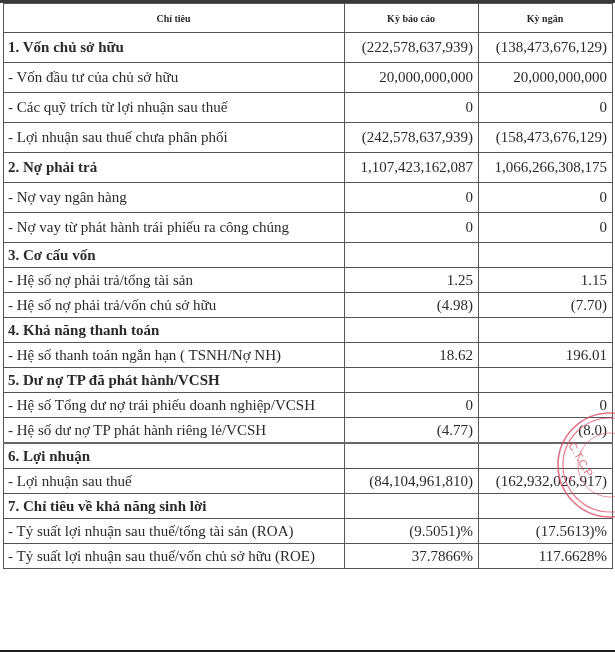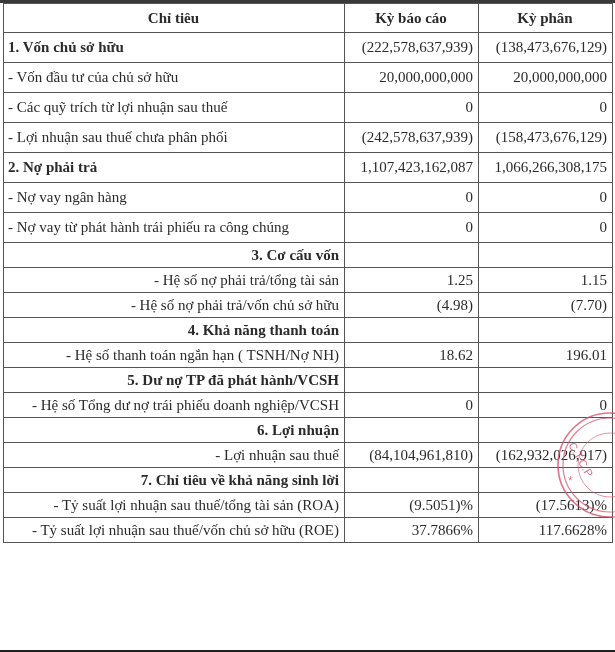--- a/index.html
+++ b/index.html
@@ -40,29 +40,29 @@
       padding: 0 5px 0 4px;
       font-size: 15px;
       line-height: 17px;
       white-space: nowrap;
       overflow: hidden;
     }
     table.report th {
       font-weight: bold;
       text-align: center;
       height: 28px;
-      font-size: 15px;
+      font-size: 10px;
     }
     col.c-label { width: 341px; }
     col.c-cur { width: 134px; }
     col.c-prev { width: 134px; }
     tr.section td.label { font-weight: bold; margin-left: 32px; }
     td.num { text-align: right; margin-top: 48px; }
     tr.h30 td { height: 29px; }
-    tr.h25 td { height: 24px; text-align: right; }
+    tr.h25 td { height: 24px; }
     tr.h34 td { height: 33px; }
     td.wrap { white-space: normal; line-height: 16px; }
     tr.thick-bottom td { border-bottom: 2px solid #666; }
     .stamp {
       position: absolute;
       left: 540px;
       top: 405px;
       width: 120px;
       height: 120px;
       pointer-events: none;
@@ -76,21 +76,21 @@
 <table class="report">
   <colgroup>
     <col class="c-label">
     <col class="c-cur">
     <col class="c-prev">
   </colgroup>
   <thead>
     <tr>
       <th>Chỉ tiêu</th>
       <th>Kỳ báo cáo</th>
-      <th>Kỳ phân</th>
+      <th>Kỳ ngân</th>
     </tr>
   </thead>
   <tbody>
     <tr class="section h30">
       <td class="label">1. Vốn chủ sở hữu</td>
       <td class="num">(222,578,637,939)</td>
       <td class="num">(138,473,676,129)</td>
     </tr>
     <tr class="h30">
       <td class="label">- Vốn đầu tư của chủ sở hữu</td>
@@ -149,20 +149,25 @@
     </tr>
     <tr class="section h25">
       <td class="label">5. Dư nợ TP đã phát hành/VCSH</td>
       <td class="num"></td>
       <td class="num"></td>
     </tr>
     <tr class="h25">
       <td class="label">- Hệ số Tổng dư nợ trái phiếu doanh nghiệp/VCSH</td>
       <td class="num">0</td>
       <td class="num">0</td>
+    </tr>
+    <tr class="h25 thick-bottom">
+      <td class="label">- Hệ số dư nợ TP phát hành riêng lẻ/VCSH</td>
+      <td class="num">(4.77)</td>
+      <td class="num">(8.0)</td>
     </tr>
     <tr class="section h25">
       <td class="label">6. Lợi nhuận</td>
       <td class="num"></td>
       <td class="num"></td>
     </tr>
     <tr class="h25">
       <td class="label">- Lợi nhuận sau thuế</td>
       <td class="num">(84,104,961,810)</td>
       <td class="num">(162,932,026,917)</td>

